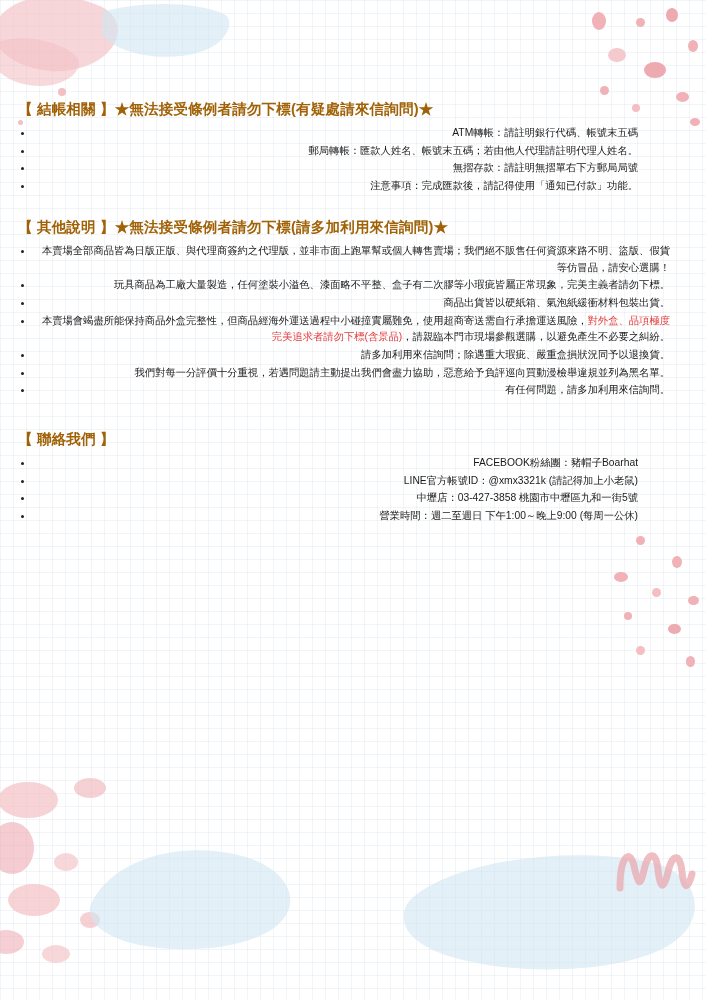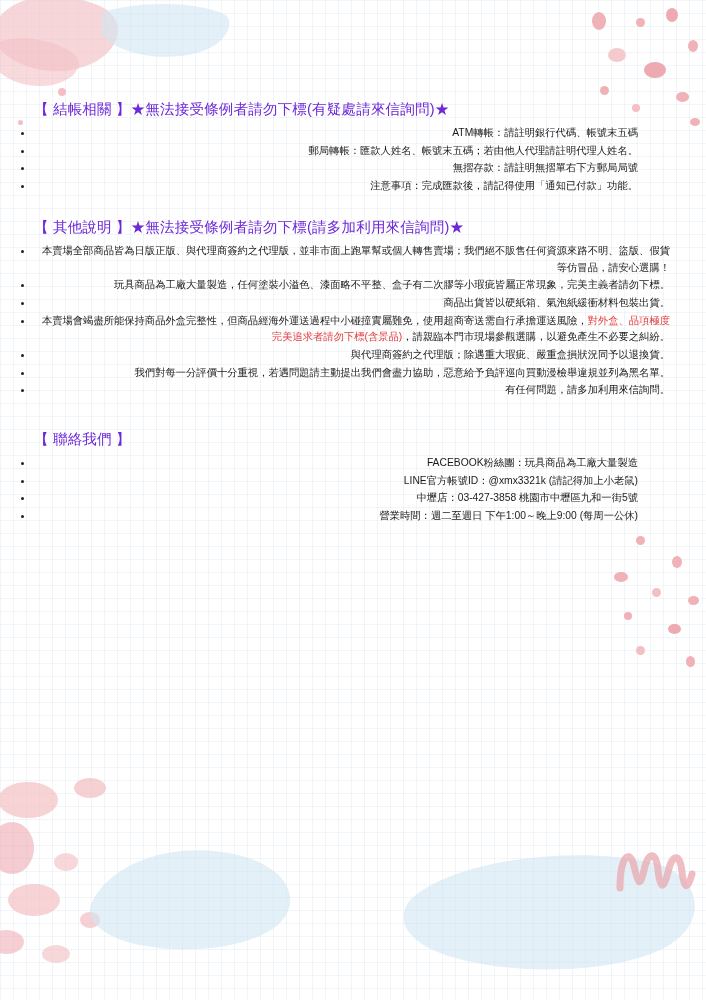--- a/index.html
+++ b/index.html
@@ -44,25 +44,24 @@
     position: absolute;
     left: 0;
     top: 0;
     width: 706px;
   }
   .section {
     margin: 0;
   }
   .section-title {
     font-size: 14.5px;
-    font-weight: normal;
-    color: #6d28d9;
+    font-weight: bold;
+    color: #a16207;
     letter-spacing: .2px;
     line-height: 1.3;
-    margin-left: 16px;
   }
   ul.bullets {
     list-style: none;
     margin: 6px 0 0 0;
     padding: 0;
   }
   ul.bullets li {
     position: relative;
     padding-left: 14px;
     font-size: 10.3px;
@@ -160,29 +159,29 @@
     </ul>
   </div>
 
   <div class="section" style="position:absolute; left:18px; top:218px; width:652px;">
     <div class="section-title">【 其他說明 】★無法接受條例者請勿下標(請多加利用來信詢問)★</div>
     <ul class="bullets">
       <li>本賣場全部商品皆為日版正版、與代理商簽約之代理版，並非市面上跑單幫或個人轉售賣場；我們絕不販售任何資源來路不明、盜版、假貨等仿冒品，請安心選購！</li>
       <li class="red">玩具商品為工廠大量製造，任何塗裝小溢色、漆面略不平整、盒子有二次膠等小瑕疵皆屬正常現象，完美主義者請勿下標。</li>
       <li>商品出貨皆以硬紙箱、氣泡紙緩衝材料包裝出貨。</li>
       <li>本賣場會竭盡所能保持商品外盒完整性，但商品經海外運送過程中小碰撞實屬難免，使用超商寄送需自行承擔運送風險，<span class="red">對外盒、品項極度完美追求者請勿下標(含景品)</span>，請親臨本門市現場參觀選購，以避免產生不必要之糾紛。</li>
-      <li>與代理商簽約之代理版；除遇重大瑕疵、嚴重盒損狀況同予以退換貨。</li>
+      <li>請多加利用來信詢問；除遇重大瑕疵、嚴重盒損狀況同予以退換貨。</li>
       <li>我們對每一分評價十分重視，若遇問題請主動提出我們會盡力協助，惡意給予負評巡向買動漫檢舉違規並列為黑名單。</li>
       <li>有任何問題，請多加利用來信詢問。</li>
     </ul>
   </div>
 
   <div class="section" style="position:absolute; left:18px; top:430px; width:620px;">
     <div class="section-title">【 聯絡我們 】</div>
     <ul class="bullets">
-      <li>FACEBOOK粉絲團：玩具商品為工廠大量製造</li>
+      <li>FACEBOOK粉絲團：豬帽子Boarhat</li>
       <li>LINE官方帳號ID：@xmx3321k (請記得加上小老鼠)</li>
       <li>中壢店：03-427-3858 桃園市中壢區九和一街5號</li>
       <li>營業時間：週二至週日 下午1:00～晚上9:00 (每周一公休)</li>
     </ul>
   </div>
 
 </div>
 
 </body></html>

